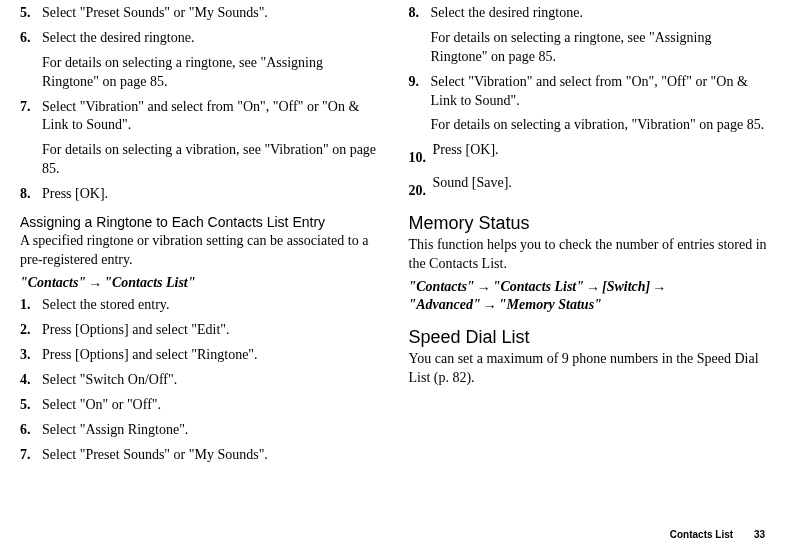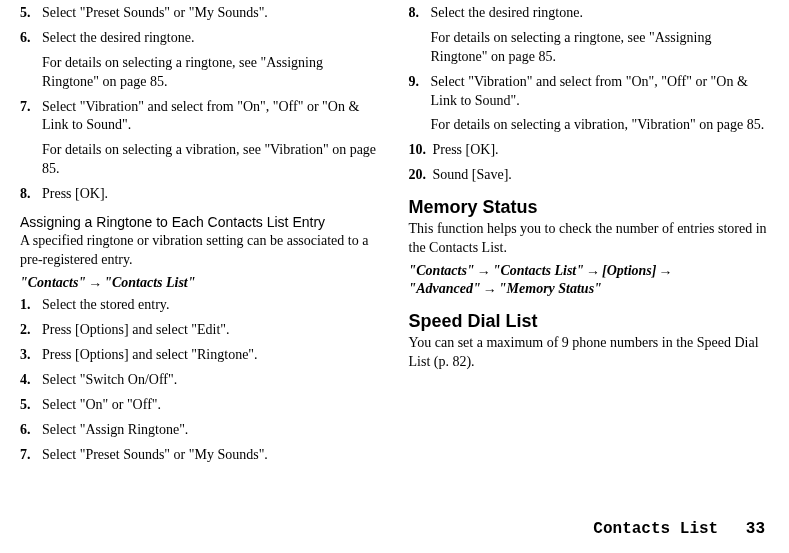--- a/index.html
+++ b/index.html
@@ -28,36 +28,36 @@
   }
   .num-item .num {
     font-weight: bold;
     width: 22px;
     flex-shrink: 0;
     text-align: left;
   }
   .num-item .body {
     flex: 1;
   }
-  .num-item.two-digit .num { width: 24px; }
+  .num-item.two-digit .num { width: 24px; margin-top: 8px; }
   .indent-text {
     margin-left: 22px;
     margin-bottom: 6px;
   }
   .section-bold {
     font-family: Arial, Helvetica, sans-serif;
     font-weight: normal;
     font-size: 14px;
     margin-top: 10px;
     margin-bottom: 1px;
     line-height: 1.2;
   }
   .section-large {
     font-family: Arial, Helvetica, sans-serif;
-    font-weight: bold;
+    font-weight: normal;
     font-size: 18px;
     margin-top: 12px;
     margin-bottom: 1px;
     line-height: 1.2;
   }
   .para {
     margin-bottom: 4px;
   }
   .nav-path {
     font-weight: bold;
@@ -66,23 +66,23 @@
   }
   .arrow {
     font-style: normal;
     font-weight: normal;
     padding: 0 2px;
   }
   .footer {
     position: absolute;
     bottom: 12px;
     right: 24px;
-    font-family: Liberation Mono, monospace;
+    font-family: Liberation Sans, sans-serif;
     font-weight: bold;
-    font-size: 16px;
+    font-size: 10px;
   }
   .footer .pnum { margin-left: 18px; }
 </style>
 </head>
 <body>
 
 <div class="page">
 
   <div class="col">
 
@@ -164,21 +164,21 @@
       <div class="body">Press [OK].</div>
     </div>
     <div class="num-item two-digit">
       <div class="num">20.</div>
       <div class="body">Sound [Save].</div>
     </div>
 
     <div class="section-large">Memory Status</div>
     <div class="para">This function helps you to check the number of entries stored in the Contacts List.</div>
     <div class="nav-path">
-      <span>"Contacts"</span><span class="arrow">→</span><span>"Contacts List"</span><span class="arrow">→</span><span>[Options]</span><span class="arrow">→</span><br><span>"Advanced"</span><span class="arrow">→</span><span>"Memory Status"</span>
+      <span>"Contacts"</span><span class="arrow">→</span><span>"Contacts List"</span><span class="arrow">→</span><span>[Switch]</span><span class="arrow">→</span><br><span>"Advanced"</span><span class="arrow">→</span><span>"Memory Status"</span>
     </div>
 
     <div class="section-large">Speed Dial List</div>
     <div class="para">You can set a maximum of 9 phone numbers in the Speed Dial List (p. 82).</div>
 
   </div>
 </div>
 
 <div class="footer">
   <span>Contacts List</span>

